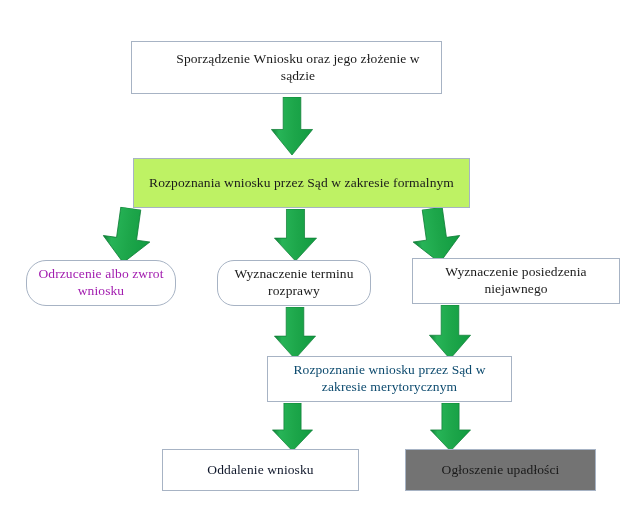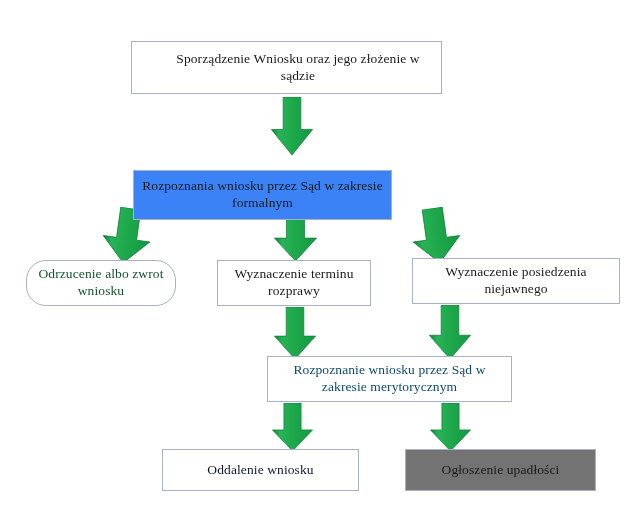--- a/index.html
+++ b/index.html
@@ -146,27 +146,27 @@
             <stop offset="55%" stop-color="#1da64a"></stop>
             <stop offset="100%" stop-color="#119b41"></stop>
           </linearGradient>
         </defs>
         <polygon points="29,0 71,0 71,56 99,56 50,100 1,56 29,56" fill="url(#ag7)" stroke="#0f7d36" stroke-width="1.5" stroke-linejoin="miter"></polygon>
       </svg>
     </div>
     <div class="node" style="left: 131px; top: 41px; width: 311px; height: 53px; border-color: rgb(167, 179, 196); background: rgb(255, 255, 255); color: rgb(26, 26, 26); padding-left: 29px;">
       <span>Sporządzenie Wniosku oraz jego złożenie w sądzie</span>
     </div>
-    <div class="node" style="left: 133px; top: 170px; width: 259px; height: 50px; border-color: rgb(167, 179, 196); background: #3b82f6; color: rgb(26, 26, 26);">
+    <div class="node" style="left: 133px; top: 158px; width: 337px; height: 50px; border-color: rgb(167, 179, 196); background: #bef264; color: rgb(26, 26, 26);">
       <span>Rozpoznania wniosku przez Sąd w zakresie formalnym</span>
     </div>
-    <div class="node" style="left: 26px; top: 260px; width: 150px; height: 46px; border-color: rgb(167, 179, 196); background: rgb(255, 255, 255); color: #14532d; border-radius: 20px;">
+    <div class="node" style="left: 26px; top: 260px; width: 150px; height: 46px; border-color: rgb(167, 179, 196); background: rgb(255, 255, 255); color: #a21caf; border-radius: 20px;">
       <span>Odrzucenie albo zwrot wniosku</span>
     </div>
-    <div class="node" style="left: 217px; top: 260px; width: 154px; height: 46px; border-color: rgb(167, 179, 196); background: rgb(255, 255, 255); color: rgb(26, 26, 26);">
+    <div class="node" style="left: 217px; top: 260px; width: 154px; height: 46px; border-color: rgb(167, 179, 196); background: rgb(255, 255, 255); color: rgb(26, 26, 26); border-radius: 17px;">
       <span>Wyznaczenie terminu rozprawy</span>
     </div>
     <div class="node" style="left: 412px; top: 258px; width: 208px; height: 46px; border-color: rgb(167, 179, 196); background: rgb(255, 255, 255); color: rgb(26, 26, 26);">
       <span>Wyznaczenie posiedzenia niejawnego</span>
     </div>
     <div class="node" style="left: 267px; top: 356px; width: 245px; height: 46px; border-color: rgb(167, 179, 196); background: rgb(255, 255, 255); color: #0c4a6e;">
       <span>Rozpoznanie wniosku przez Sąd w zakresie merytorycznym</span>
     </div>
     <div class="node" style="left: 162px; top: 449px; width: 197px; height: 42px; border-color: rgb(167, 179, 196); background: rgb(255, 255, 255); color: #0f172a;">
       <span>Oddalenie wniosku</span>

